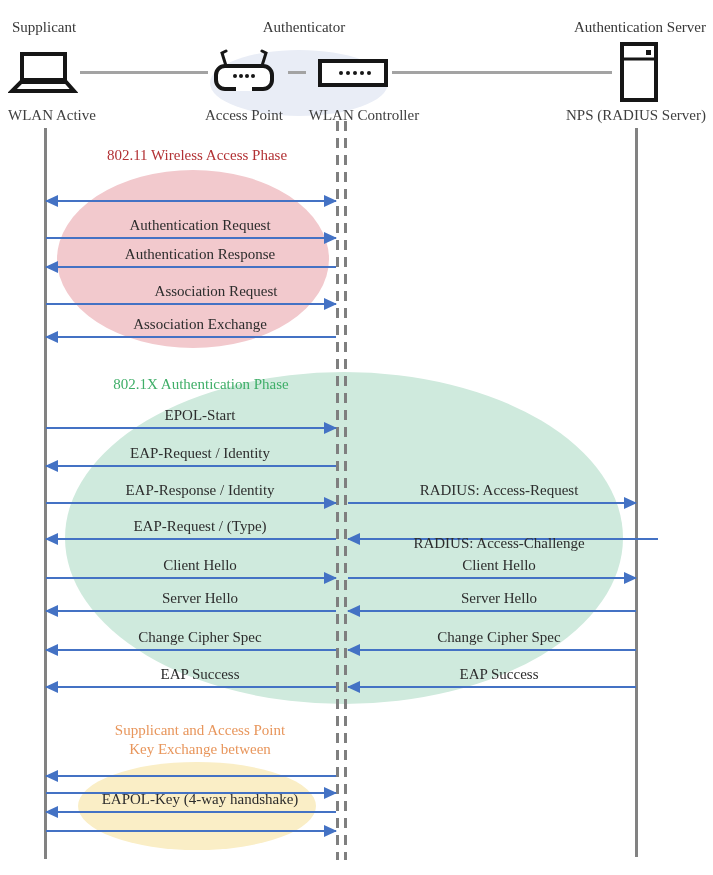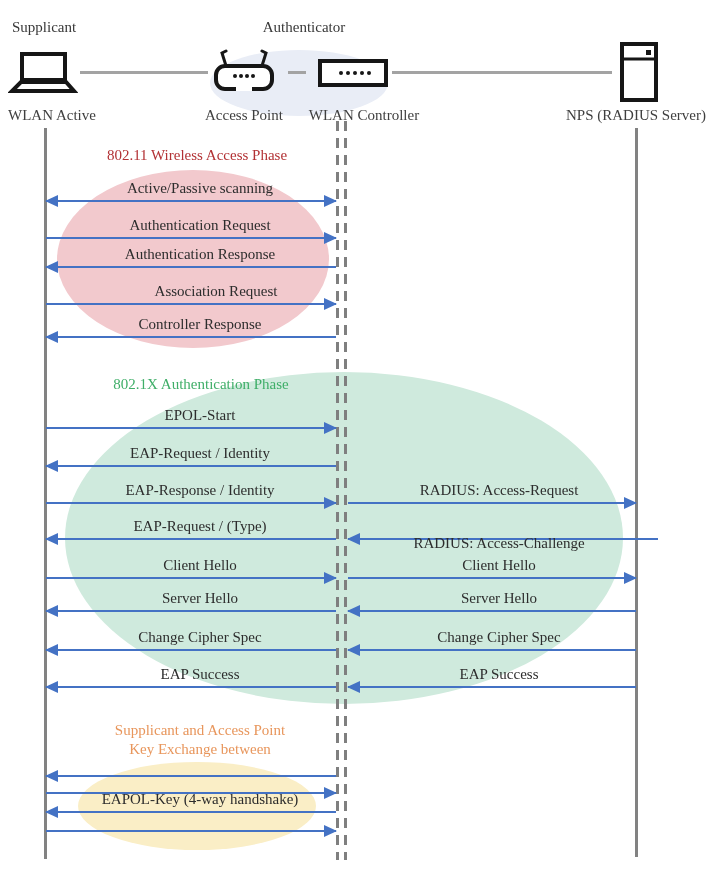--- a/index.html
+++ b/index.html
@@ -34,20 +34,21 @@
 
 <div id="stage">
 
   <div class="ellipse" id="auth-ellipse"></div>
   <div class="ellipse" id="pink-ellipse"></div>
   <div class="ellipse" id="green-ellipse"></div>
   <div class="ellipse" id="yellow-ellipse"></div>
 
   <div class="role" style="left:12px">Supplicant</div>
   <div class="role" style="left:234px;width:140px;text-align:center">Authenticator</div>
+  <div class="role" style="left:556px;width:150px;text-align:right">Authentication Server</div>
 
   <div class="conn" style="left:80px;width:128px"></div>
   <div class="conn" style="left:288px;width:18px"></div>
   <div class="conn" style="left:392px;width:220px"></div>
 
   <svg class="icon" style="left:8px;top:51px" width="70" height="44" viewBox="0 0 70 44">
     <rect x="14" y="3" width="43" height="26" fill="#fff" stroke="var(--icon)" stroke-width="4"></rect>
     <polygon points="13,31 58,31 66,40 4,40" fill="#fff" stroke="var(--icon)" stroke-width="4"></polygon>
   </svg>
 
@@ -92,37 +93,36 @@
   <div class="phase-title" id="phase3-title">
     <div>Supplicant and Access Point</div>
     <div>Key Exchange between</div>
   </div>
 
   <div id="message-layer">
       <div class="msg-line" style="left: 46px; top: 200px; width: 290px;">
         <div class="head head-l"></div>
         <div class="head head-r"></div>
       </div>
-      <div class="msg-label" style="left: 200px; top: 179px;">Active/Passive scanning</div>
       <div class="msg-line" style="left: 46px; top: 237px; width: 290px;">
         <div class="head head-r"></div>
       </div>
       <div class="msg-label" style="left: 200px; top: 216px;">Authentication Request</div>
       <div class="msg-line" style="left: 46px; top: 266px; width: 290px;">
         <div class="head head-l"></div>
       </div>
       <div class="msg-label" style="left: 200px; top: 245px;">Authentication Response</div>
       <div class="msg-line" style="left: 46px; top: 303px; width: 290px;">
         <div class="head head-r"></div>
       </div>
       <div class="msg-label" style="left: 216px; top: 282px;">Association Request</div>
       <div class="msg-line" style="left: 46px; top: 336px; width: 290px;">
         <div class="head head-l"></div>
       </div>
-      <div class="msg-label" style="left: 200px; top: 315px;">Controller Response</div>
+      <div class="msg-label" style="left: 200px; top: 315px;">Association Exchange</div>
       <div class="msg-line" style="left: 46px; top: 427px; width: 290px;">
         <div class="head head-r"></div>
       </div>
       <div class="msg-label" style="left: 200px; top: 406px;">EPOL-Start</div>
       <div class="msg-line" style="left: 46px; top: 465px; width: 290px;">
         <div class="head head-l"></div>
       </div>
       <div class="msg-label" style="left: 200px; top: 444px;">EAP-Request / Identity</div>
       <div class="msg-line" style="left: 46px; top: 502px; width: 290px;">
         <div class="head head-r"></div>

